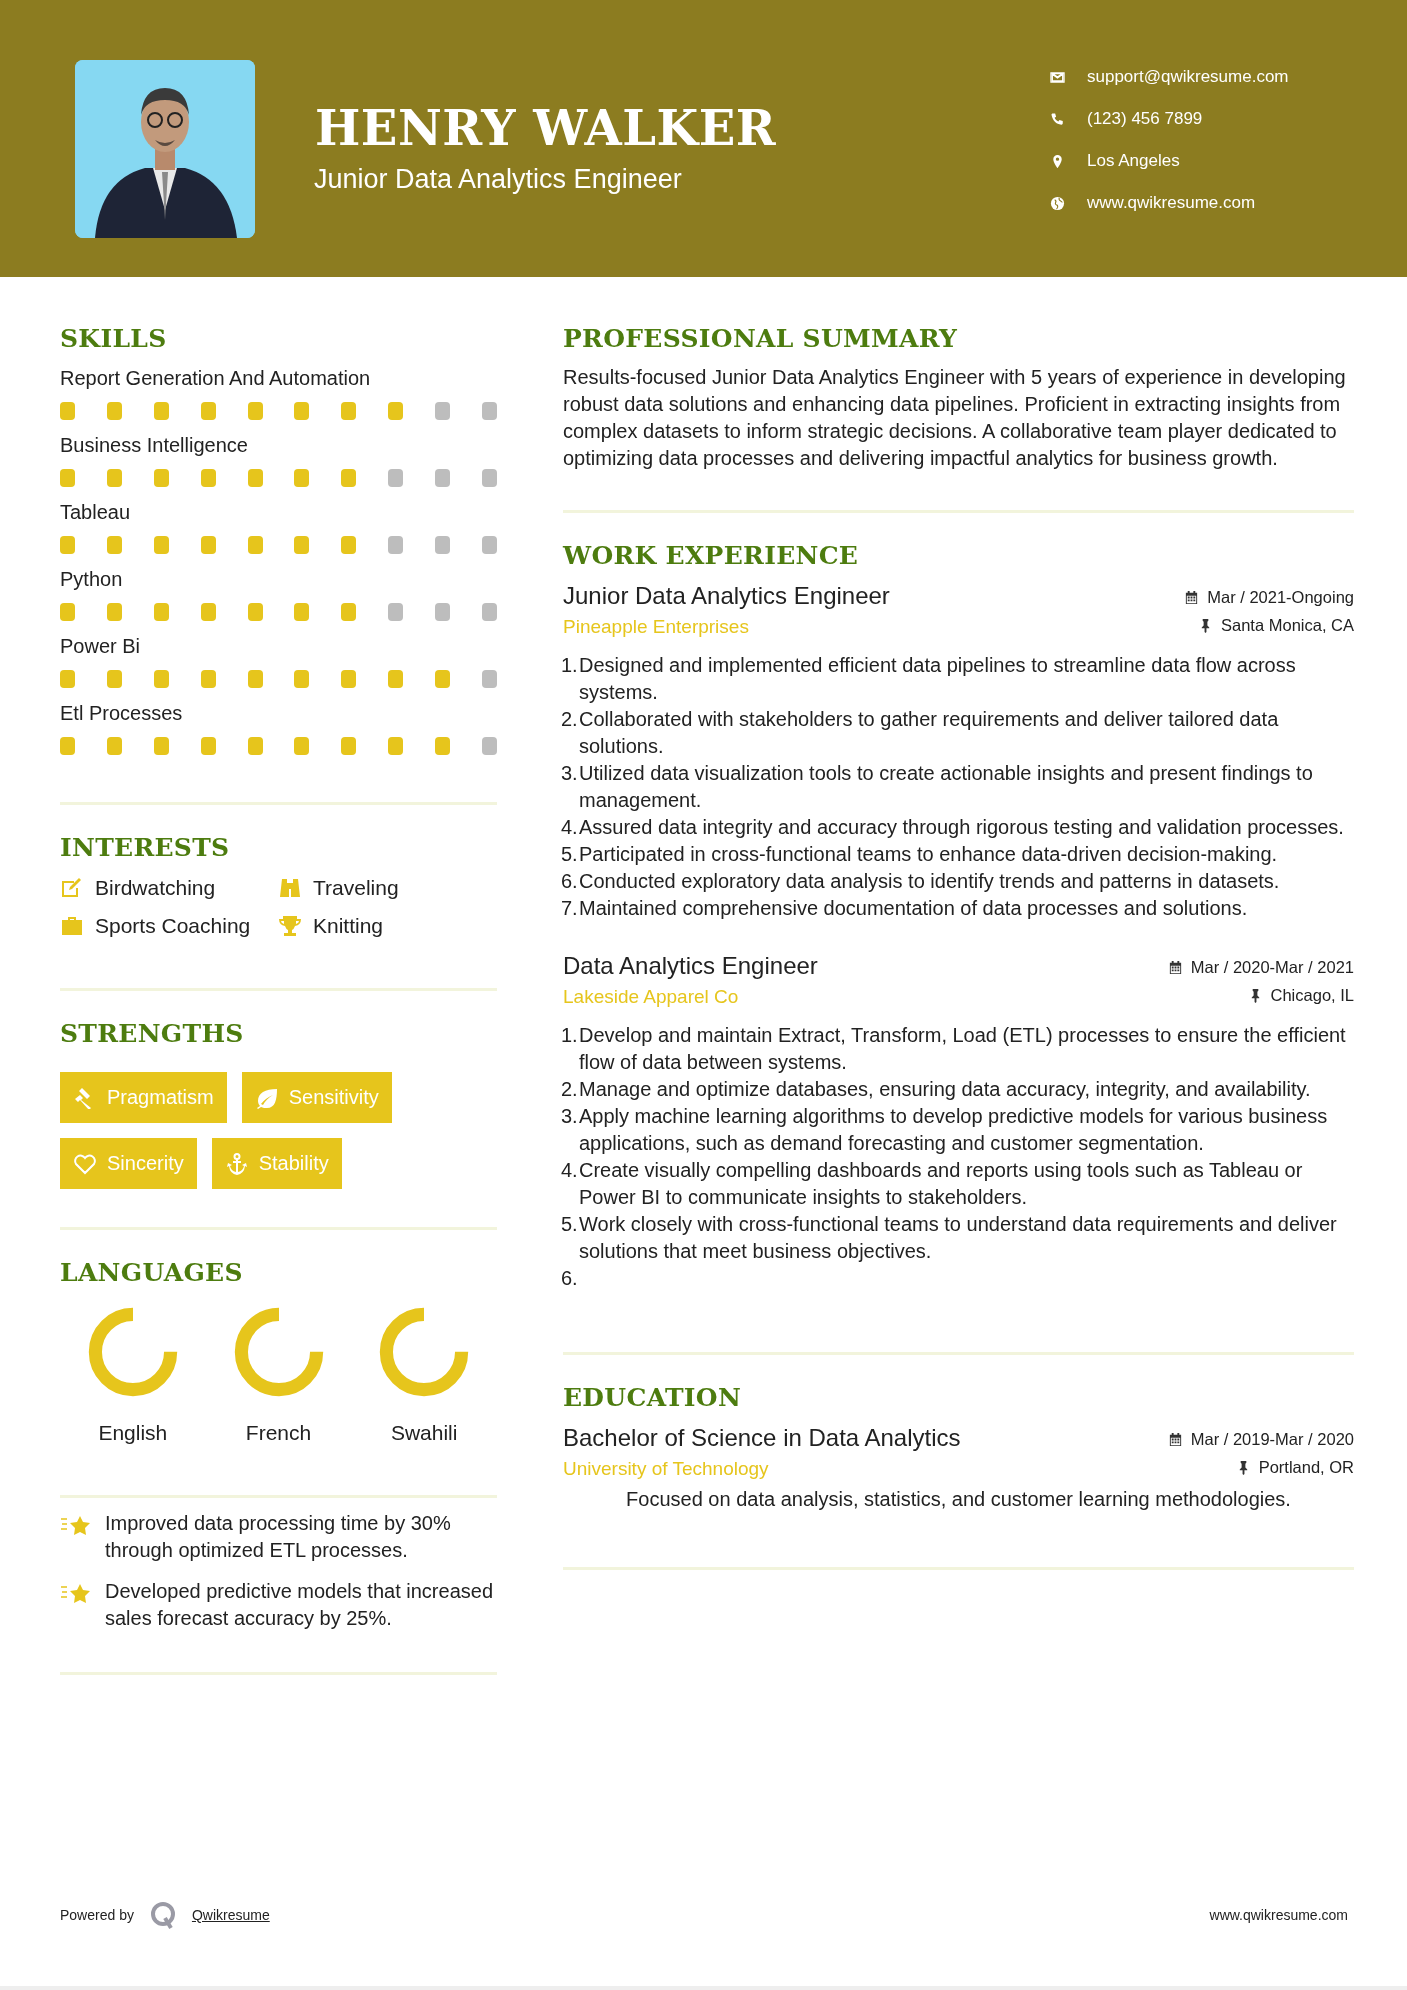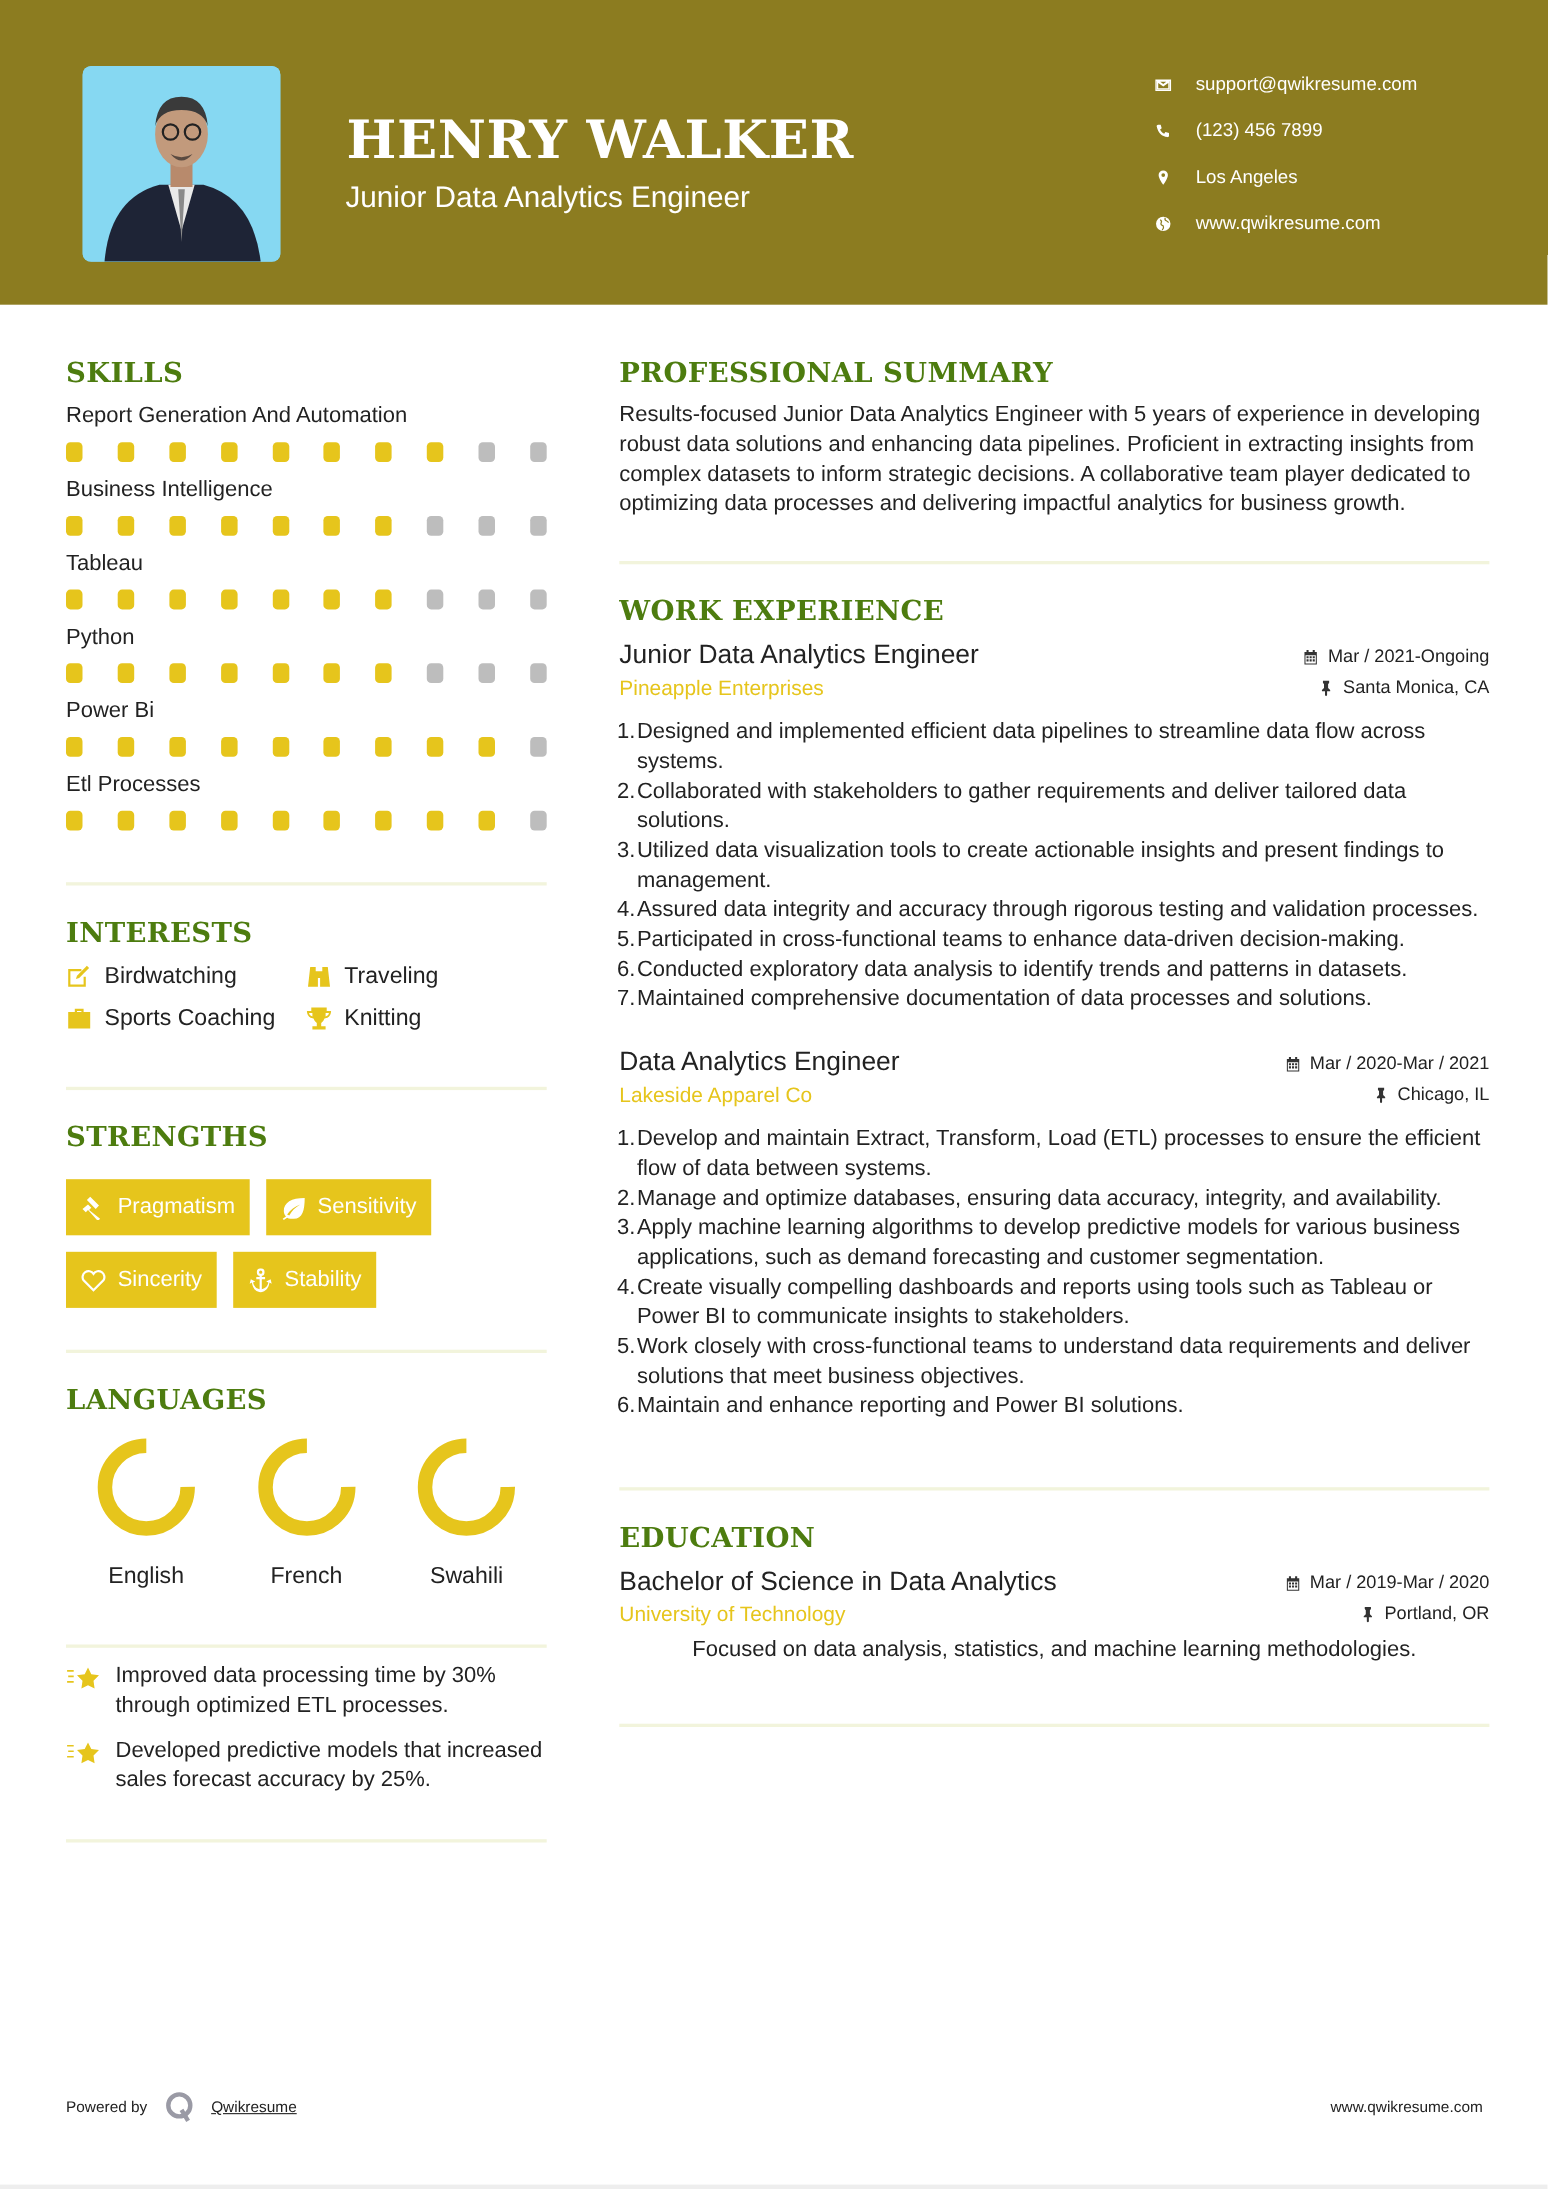--- a/index.html
+++ b/index.html
@@ -413,21 +413,20 @@
         <li>
           <span class="num">4.</span>
           <span>Create visually compelling dashboards and reports using tools such as Tableau or Power BI to communicate insights to stakeholders.</span>
         </li>
         <li>
           <span class="num">5.</span>
           <span>Work closely with cross-functional teams to understand data requirements and deliver solutions that meet business objectives.</span>
         </li>
         <li>
           <span class="num">6.</span>
-          <span>Maintain and enhance reporting and Power BI solutions.</span>
         </li>
       </ol>
   </div>
 
   <div class="divider" style="margin-top:60px;"></div>
 
   <div class="sec-title" style="margin-top:28px;">EDUCATION</div>
   <div style="margin-top:12px;text-align:center;">
     <div class="job-head">
       <span class="job-title">Bachelor of Science in Data Analytics</span>
@@ -441,21 +440,21 @@
     </div>
     <div class="job-head" style="margin-top:6px;">
       <span class="company">University of Technology</span>
       <span class="job-meta">
         <svg viewBox="0 0 16 16">
             <path d="M5 1h6v2l-1 1v4l2 2v1H9v4l-1 1-1-1v-4H4v-1l2-2V4L5 3z"></path>
           </svg>
         <span>Portland, OR</span>
       </span>
     </div>
-    <p class="para" style="margin-top:6px;">Focused on data analysis, statistics, and machine learning methodologies.</p>
+    <p class="para" style="margin-top:6px;">Focused on data analysis, statistics, and customer learning methodologies.</p>
   </div>
 
   <div class="divider" style="margin-top:54px;"></div>
 </div>
 
 <div class="footer">
   <div class="powered">
     <span>Powered by</span>
     <svg viewBox="0 0 30 30">
         <circle cx="15" cy="14" r="10" fill="none" stroke="#9a9aa5" stroke-width="4"></circle>

